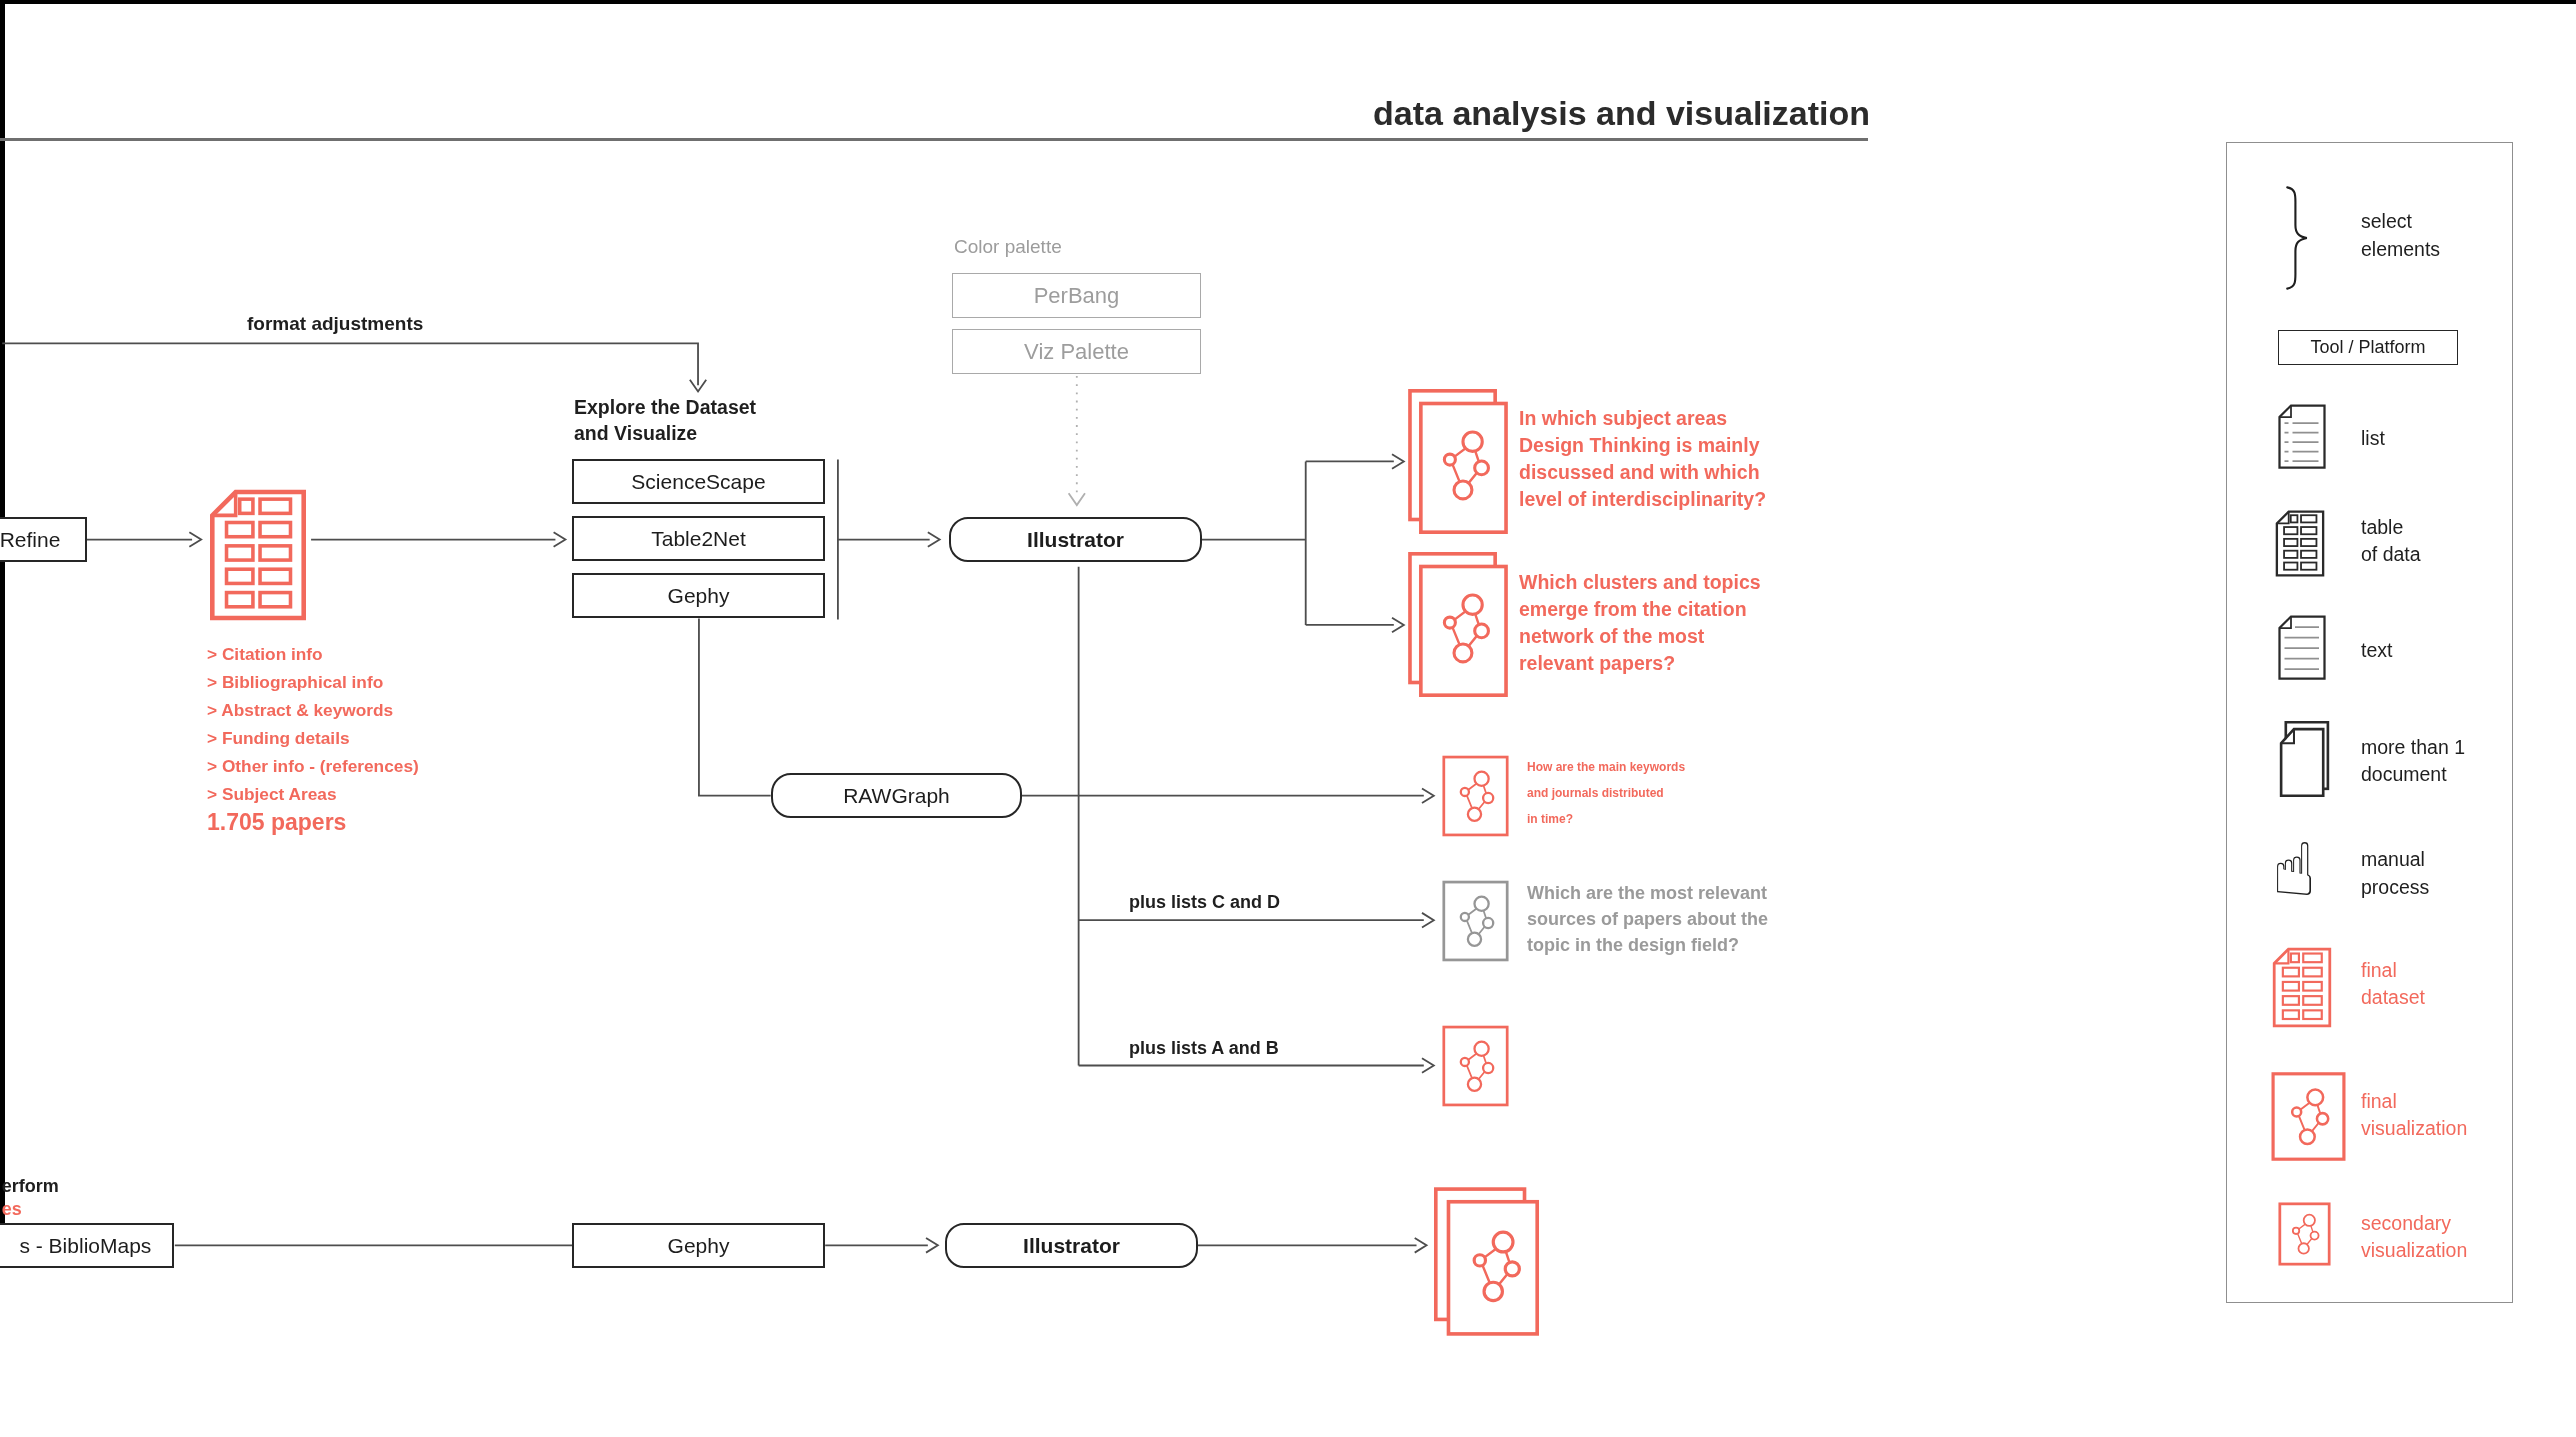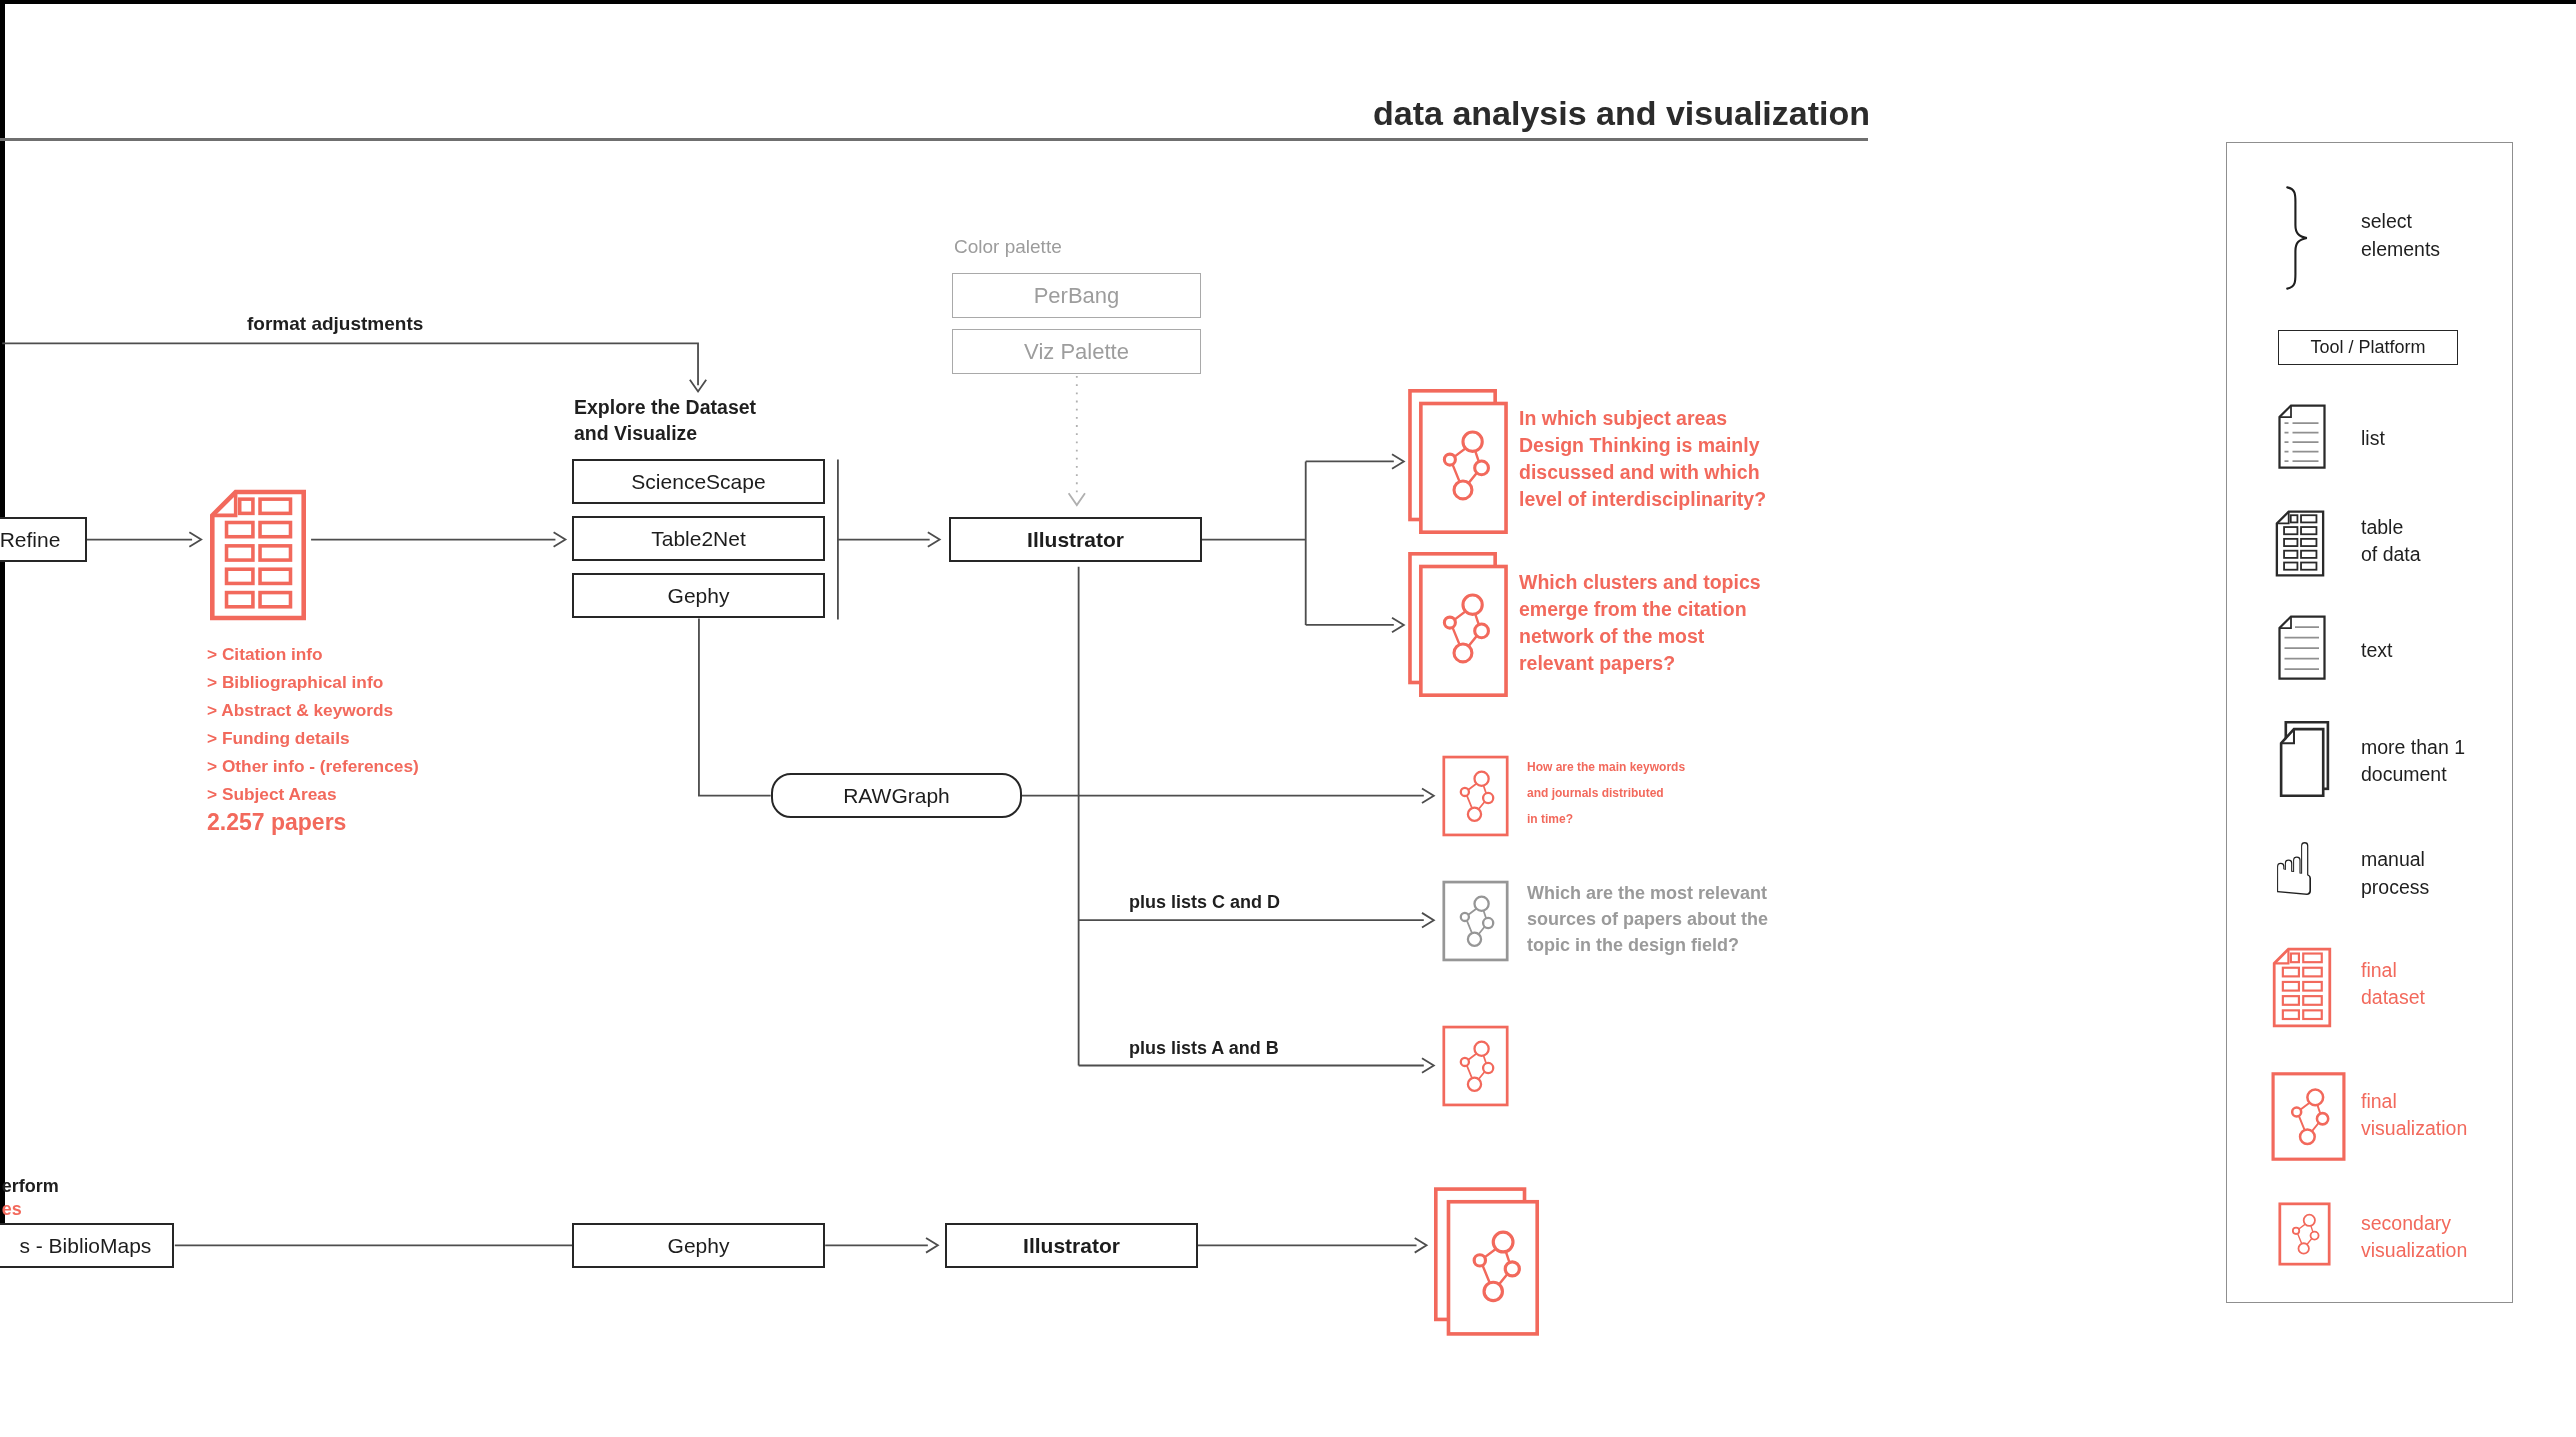--- a/index.html
+++ b/index.html
@@ -1,21 +1,21 @@
 <!DOCTYPE html>
 <html style="font-size:14.5px"><head>
 <meta charset="utf-8">
 <style>
   html,body{margin:0;padding:0;background:#fff;}
   body{font-family:"Liberation Sans",sans-serif;}
   #canvas{position:relative;width:2576px;height:1437px;background:#ffffff;overflow:hidden;}
   .abs{position:absolute;}
   .box{position:absolute;background:#fff;border:2.7px solid #262626;display:flex;align-items:center;justify-content:center;
        font-size:21px;color:#1d1d1d;box-sizing:border-box;white-space:nowrap;}
-  .box.bold{font-weight:700;}
+  .box.bold{font-weight:700;border-radius:19px;}
   .box.gray{border:1.8px solid #a9a9a9;color:#9d9d9d;font-size:22px;}
   .lbl{position:absolute;color:#1f1f1f;font-size:19px;font-weight:600;white-space:nowrap;}
   .lbl.light{font-weight:400;color:#9c9c9c;}
   .q{position:absolute;font-weight:700;font-size:19.5px;line-height:27px;white-space:nowrap;}
   .q.red{color:#f2695c;}
   .q.gray{color:#9a9a9a;}
   .redlist{position:absolute;color:#f2695c;font-weight:700;font-size:17.3px;line-height:28px;white-space:nowrap;}
   .papers{position:absolute;color:#f2695c;font-weight:700;font-size:23px;white-space:nowrap;}
   .legend-panel{position:absolute;left:2226px;top:142px;width:287px;height:1161px;border:1.8px solid #8f8f8f;background:#fff;box-sizing:border-box;}
   .legend-label{position:absolute;left:134px;color:#1f1f1f;font-size:19.5px;line-height:27px;font-weight:400;white-space:nowrap;}
@@ -161,21 +161,21 @@
       </svg>
   </div>
   <div class="redlist" style="left:207px;top:640px;">
     <div>&gt; Citation info</div>
     <div>&gt; Bibliographical info</div>
     <div>&gt; Abstract &amp; keywords</div>
     <div>&gt; Funding details</div>
     <div>&gt; Other info - (references)</div>
     <div>&gt; Subject Areas</div>
   </div>
-  <div class="papers" style="left:207px;top:809px;">2.257 papers</div>
+  <div class="papers" style="left:207px;top:809px;">1.705 papers</div>
 
   <div class="icon red-ic" style="left:1408px;top:389px;">
     <svg width="100" height="145" viewBox="0 0 110 160">
       <rect x="2" y="2" width="94" height="142" fill="none" stroke="currentColor" stroke-width="4"></rect>
       <rect x="14" y="16" width="94" height="142" fill="#fff" stroke="currentColor" stroke-width="4"></rect>
       <use href="#sym-net" x="24" y="28" width="76" height="112"></use>
     </svg>
   </div>
   <div class="icon red-ic" style="left:1408px;top:552px;">
     <svg width="100" height="145" viewBox="0 0 110 160">

